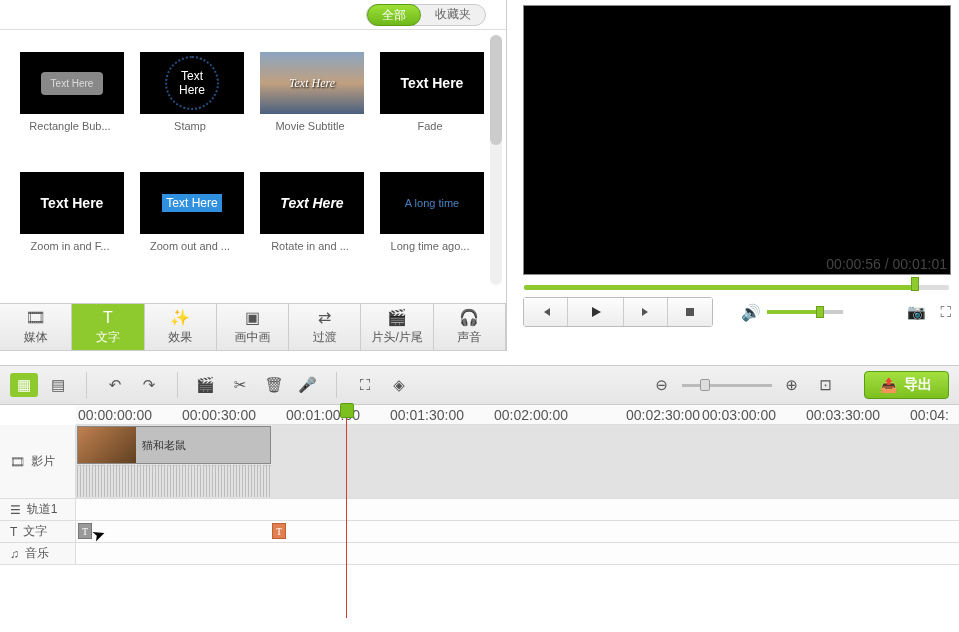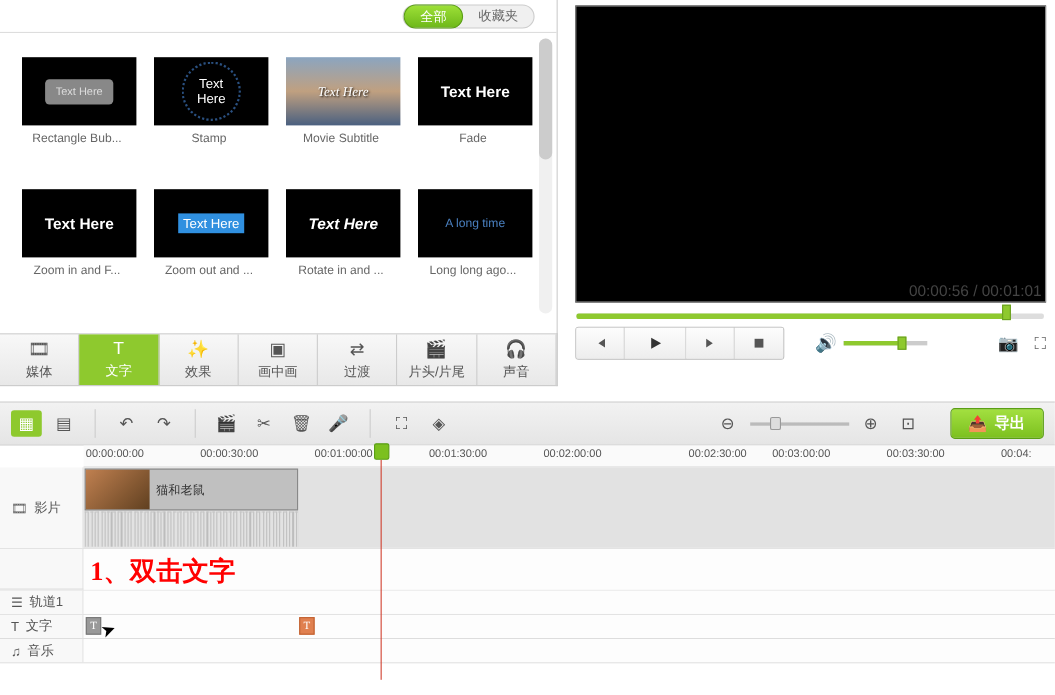--- a/index.html
+++ b/index.html
@@ -62,21 +62,21 @@
 .toolbar-divider { width: 1px; height: 26px; background: #ccc; margin: 0 8px; }
 .tool-btn { width: 28px; height: 24px; display: flex; align-items: center; justify-content: center; color: #555; cursor: pointer; font-size: 15px; }
 .zoom-control { display: flex; align-items: center; gap: 6px; margin-left: auto; }
 .zoom-slider { width: 90px; height: 3px; background: #bbb; position: relative; }
 .zoom-handle { position: absolute; left: 20%; top: -5px; width: 10px; height: 12px; background: #ddd; border: 1px solid #999; border-radius: 2px; }
 .export-btn { background: linear-gradient(#a3e040, #7cc01f); border: 1px solid #5a9e14; color: #fff; padding: 4px 16px; border-radius: 4px; font-size: 14px; font-weight: bold; display: flex; align-items: center; gap: 6px; cursor: pointer; margin-left: 18px; }
 
 
 .timeline { position: relative; }
 .ruler { height: 20px; margin-left: 76px; position: relative; background: #fafafa; border-bottom: 1px solid #ddd; }
-.ruler-mark { position: absolute; font-size: 10px; color: #555; top: 2px; }
+.ruler-mark { position: absolute; font-size: 14px; color: #555; top: 2px; }
 .playhead { position: absolute; top: -2px; width: 14px; height: 15px; background: #7cc01f; border: 1px solid #5a9e14; border-radius: 2px; z-index: 10; left: 264px; }
 .playhead-line { position: absolute; left: 270px; top: 13px; width: 1px; height: 200px; background: #d04030; z-index: 9; }
 
 .track { display: flex; border-bottom: 1px solid #ddd; }
 .track-header { width: 76px; padding: 6px 10px; font-size: 12px; color: #555; display: flex; align-items: center; gap: 6px; background: #f8f8f8; border-right: 1px solid #ddd; }
 .track-content { flex: 1; position: relative; background: #fdfdfd; }
 .track.video { height: 74px; }
 .track.video .track-content { background: #e2e2e2; }
 .clip { position: absolute; top: 1px; left: 1px; height: 38px; width: 194px; background: #c0c0c0; border: 1px solid #888; display: flex; align-items: center; }
 .clip-thumb { width: 58px; height: 36px; background: linear-gradient(135deg, #c08050, #604020); }
@@ -141,21 +141,21 @@
       <div class="library-item">
         <div class="thumb rotate">
             <span class="thumb-text" style="font-size:14px;font-weight:bold;color:#fff;font-family:sans-serif">Text Here</span>
           </div>
         <div class="item-label">Rotate in and ...</div>
       </div>
       <div class="library-item">
         <div class="thumb long">
             <span class="thumb-text">A long time</span>
           </div>
-        <div class="item-label">Long long ago...</div>
+        <div class="item-label">Long time ago...</div>
       </div>
     </div>
     <div class="library-scrollbar">
       <div class="library-scrollbar-thumb"></div>
     </div>
   </div>
 
   <div class="preview-panel">
     <div class="preview-video"></div>
     <div class="progress-bar">
@@ -282,26 +282,20 @@
         <span>影片</span>
       </div>
     <div class="track-content">
       <div class="clip">
         <div class="clip-thumb"></div>
         <span class="clip-name">猫和老鼠</span>
       </div>
       <div class="waveform"></div>
     </div>
   </div>
-  <div class="track spacer">
-    <div class="track-header" style="border-bottom:1px solid #ddd"></div>
-    <div class="track-content" style="position:relative">
-      <div class="annotation" style="left:6px; top:4px;">1、双击文字</div>
-    </div>
-  </div>
   <div class="track track1">
     <div class="track-header">
         <span>☰</span>
         <span>轨道1</span>
       </div>
     <div class="track-content"></div>
   </div>
   <div class="track text">
     <div class="track-header">
         <span>T</span>

